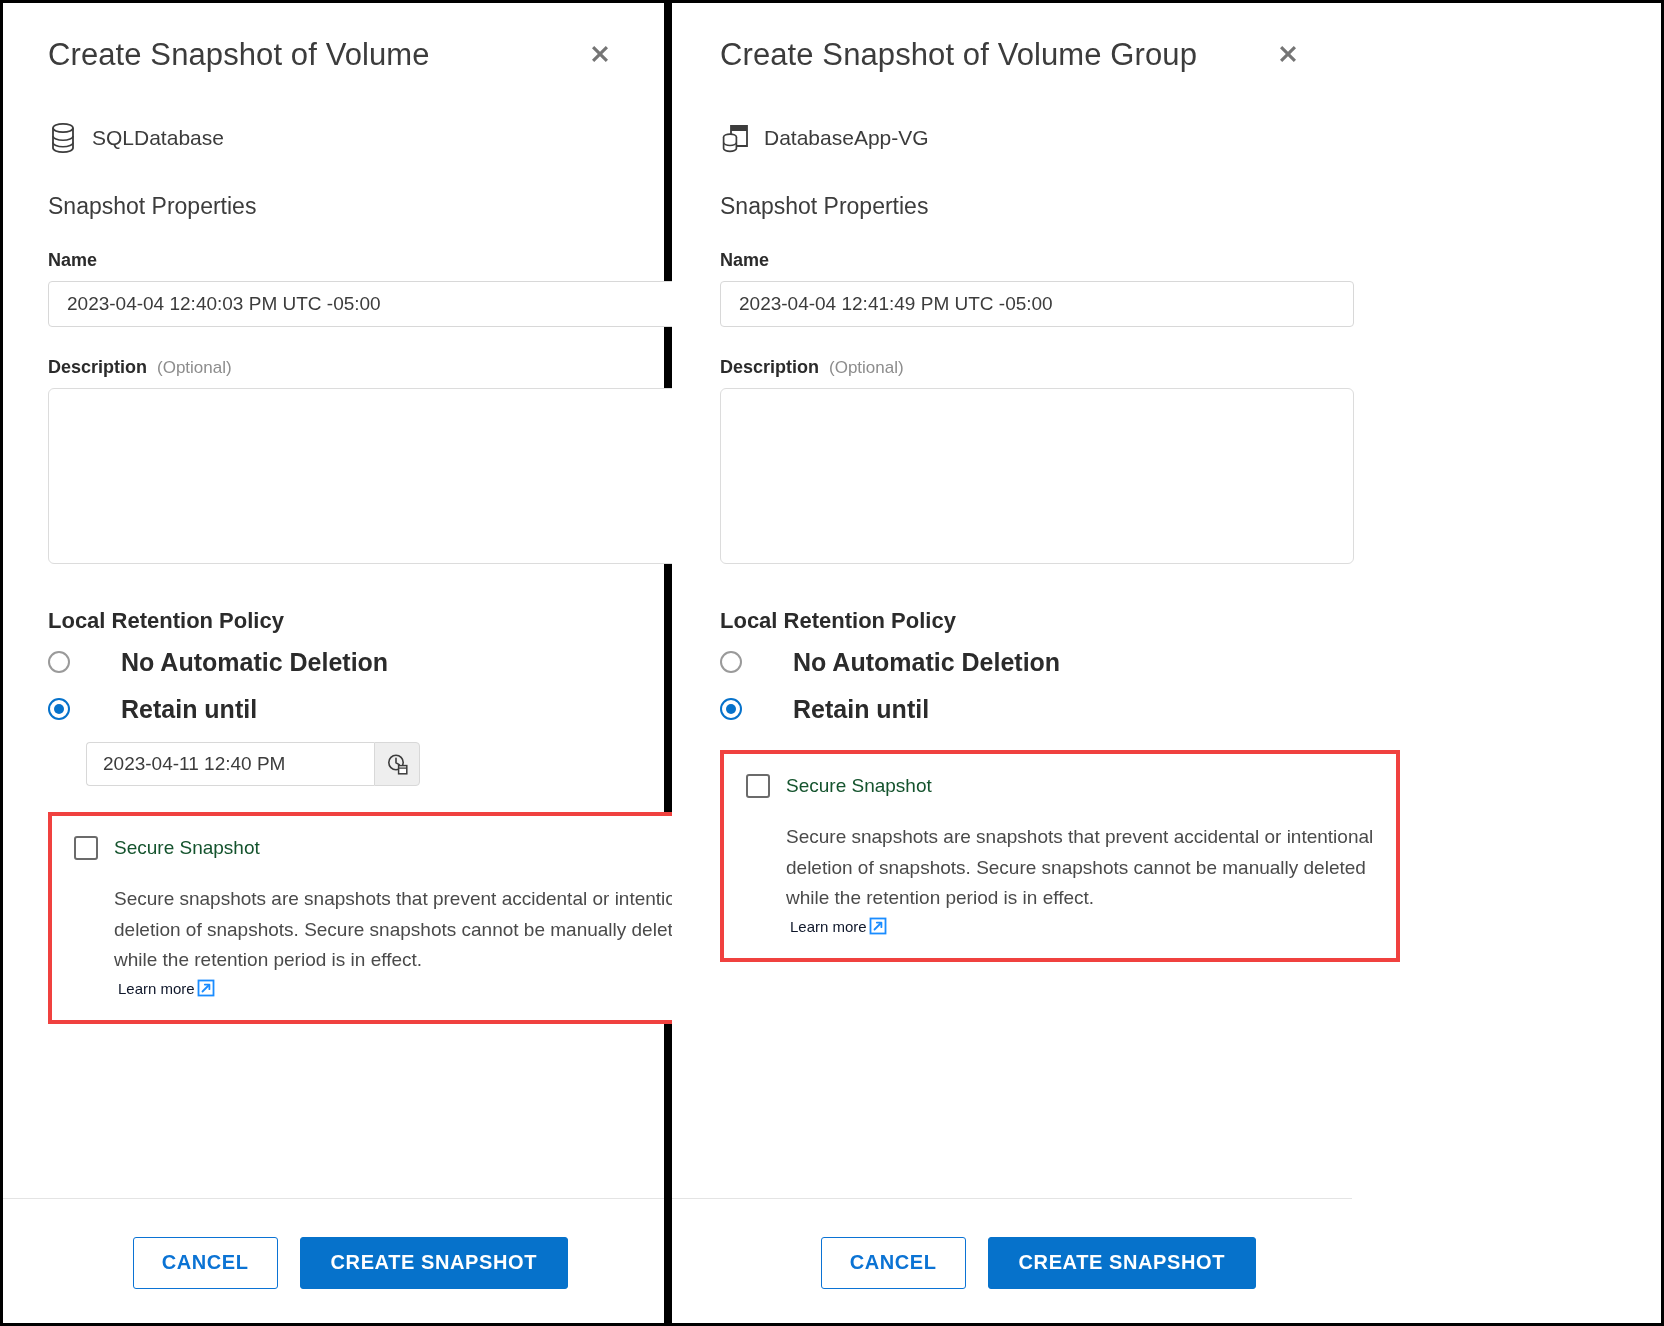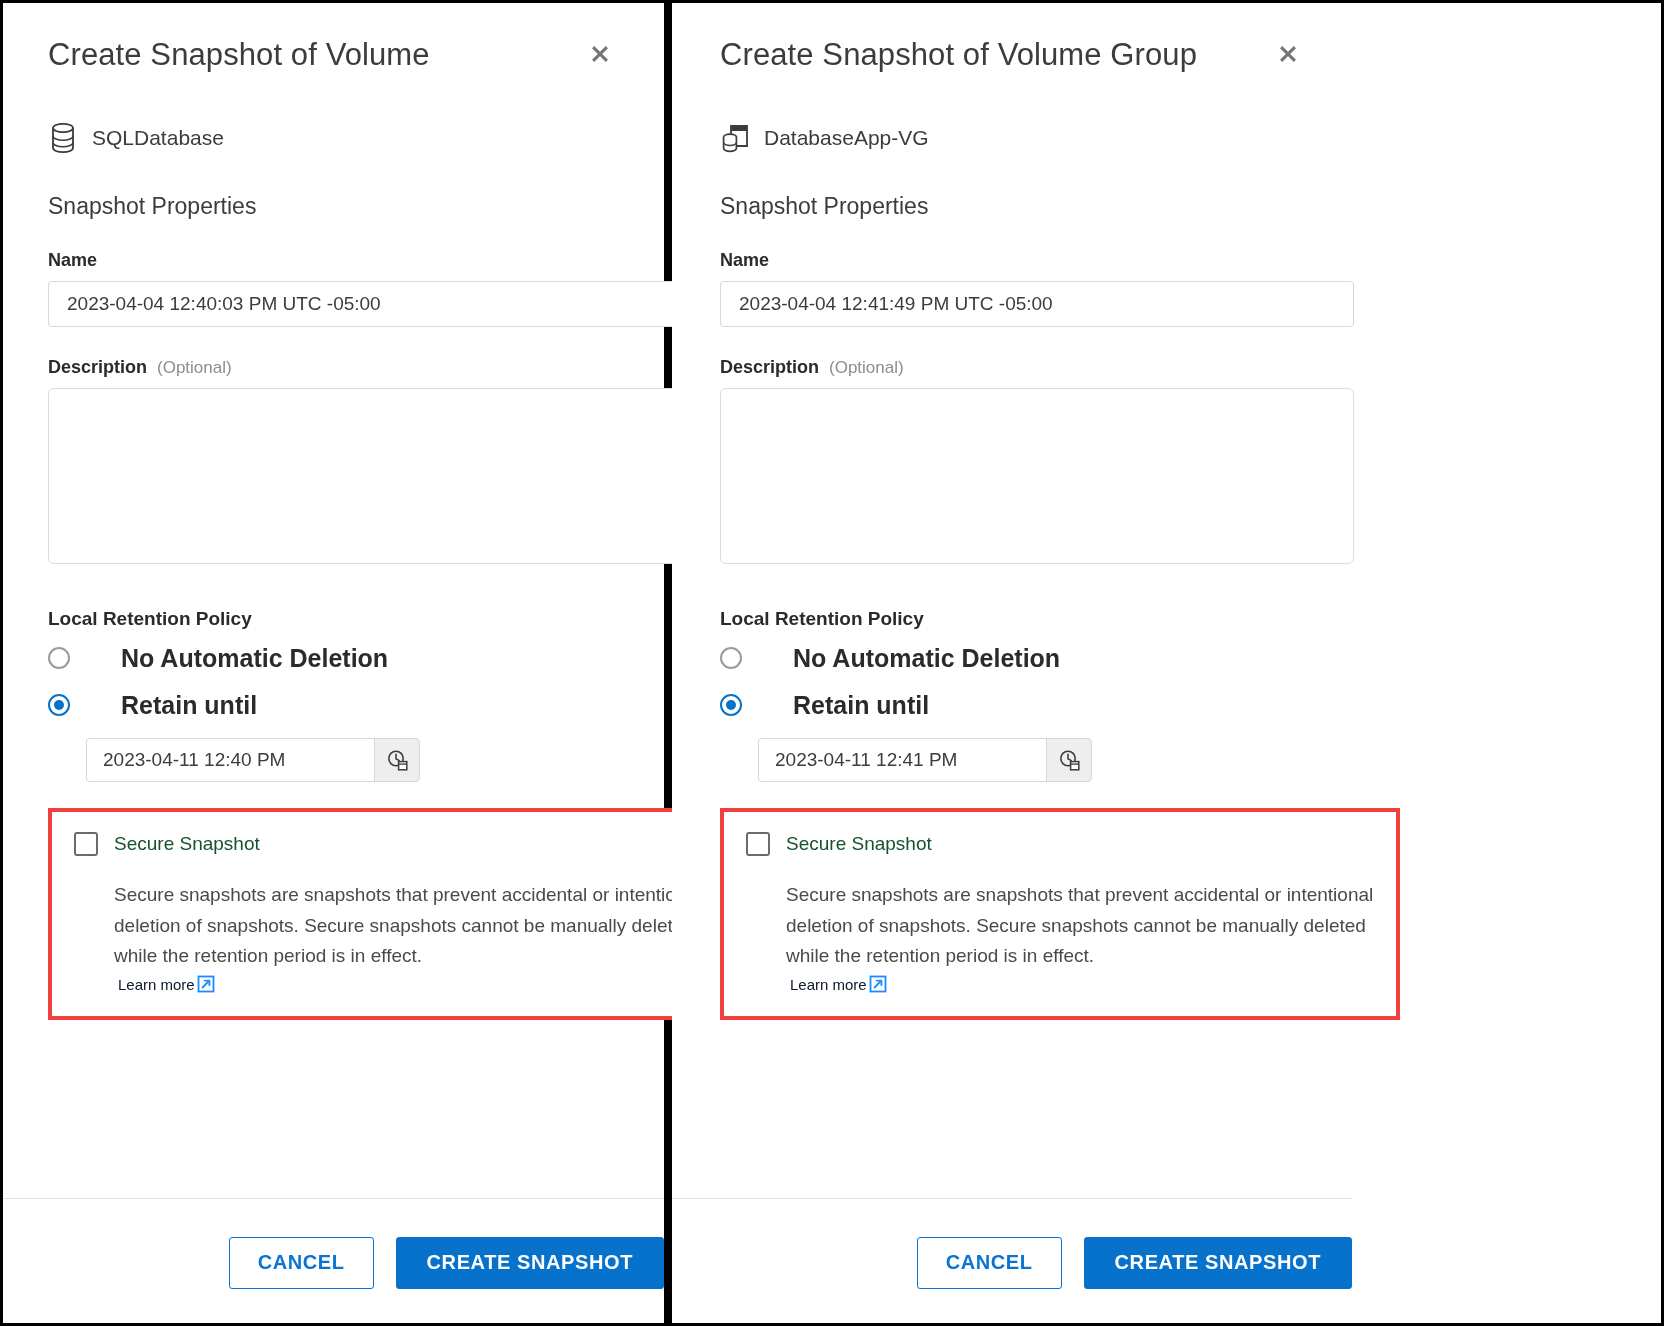--- a/index.html
+++ b/index.html
@@ -125,21 +125,21 @@
   }
   .textarea-box {
     width: 634px;
     height: 176px;
     border: 1px solid #dcdcdc;
     border-radius: 6px;
     background: #fff;
   }
 
   .group-title {
-    font-size: 19px;
+    font-size: 22px;
     font-weight: 700;
     color: #2b2b2b;
     margin-top: 44px;
     margin-bottom: 14px;
   }
 
   .radio-row {
     display: flex;
     align-items: center;
     gap: 14px;
@@ -248,20 +248,21 @@
   .learn-more svg { margin-left: 1px; display:block; }
 
   
   .dlg-footer {
     flex: 0 0 auto;
     border-top: 1px solid #e4e4e4;
     height: 128px;
     display: flex;
     align-items: center;
     justify-content: flex-end;
+    padding-right: 96px;
     gap: 22px;
   }
   .btn {
     height: 52px;
     font-size: 20px;
     font-weight: 700;
     letter-spacing: 0.6px;
     border-radius: 3px;
     cursor: pointer;
     font-family: "Liberation Sans", sans-serif;
@@ -419,31 +420,20 @@
       <div class="radio-row">
         <span class="radio"></span>
         <span class="radio-label">No Automatic Deletion</span>
       </div>
 
       <div class="radio-row">
         <span class="radio checked"></span>
         <span class="radio-label">Retain until</span>
       </div>
 
-      <div class="date-row">
-        <div class="date-input">2023-04-11 12:41 PM</div>
-        <button class="date-btn">
-          <svg width="24" height="24" viewBox="0 0 24 24" aria-hidden="true">
-            <circle cx="11" cy="10.5" r="7.2" fill="none" stroke="#3c3c3c" stroke-width="1.6"></circle>
-            <path d="M11 6.2 V10.8 L14.2 12.6" fill="none" stroke="#3c3c3c" stroke-width="1.6" stroke-linecap="round"></path>
-            <rect x="13.6" y="13.6" width="8.2" height="8.2" fill="#ffffff" stroke="#3c3c3c" stroke-width="1.5"></rect>
-            <path d="M13.6 16.1 H21.8" stroke="#3c3c3c" stroke-width="1.3"></path>
-          </svg>
-        </button>
-      </div>
 
       <div class="secure-wrap">
         <div class="secure-head">
           <span class="checkbox"></span>
           <span class="secure-title">Secure Snapshot</span>
         </div>
         <div class="secure-desc">Secure snapshots are snapshots that prevent accidental or intentional deletion of snapshots. Secure snapshots cannot be manually deleted while the retention period is in effect.</div>
         <a class="learn-more">
           <span>Learn more</span>
           <span>

